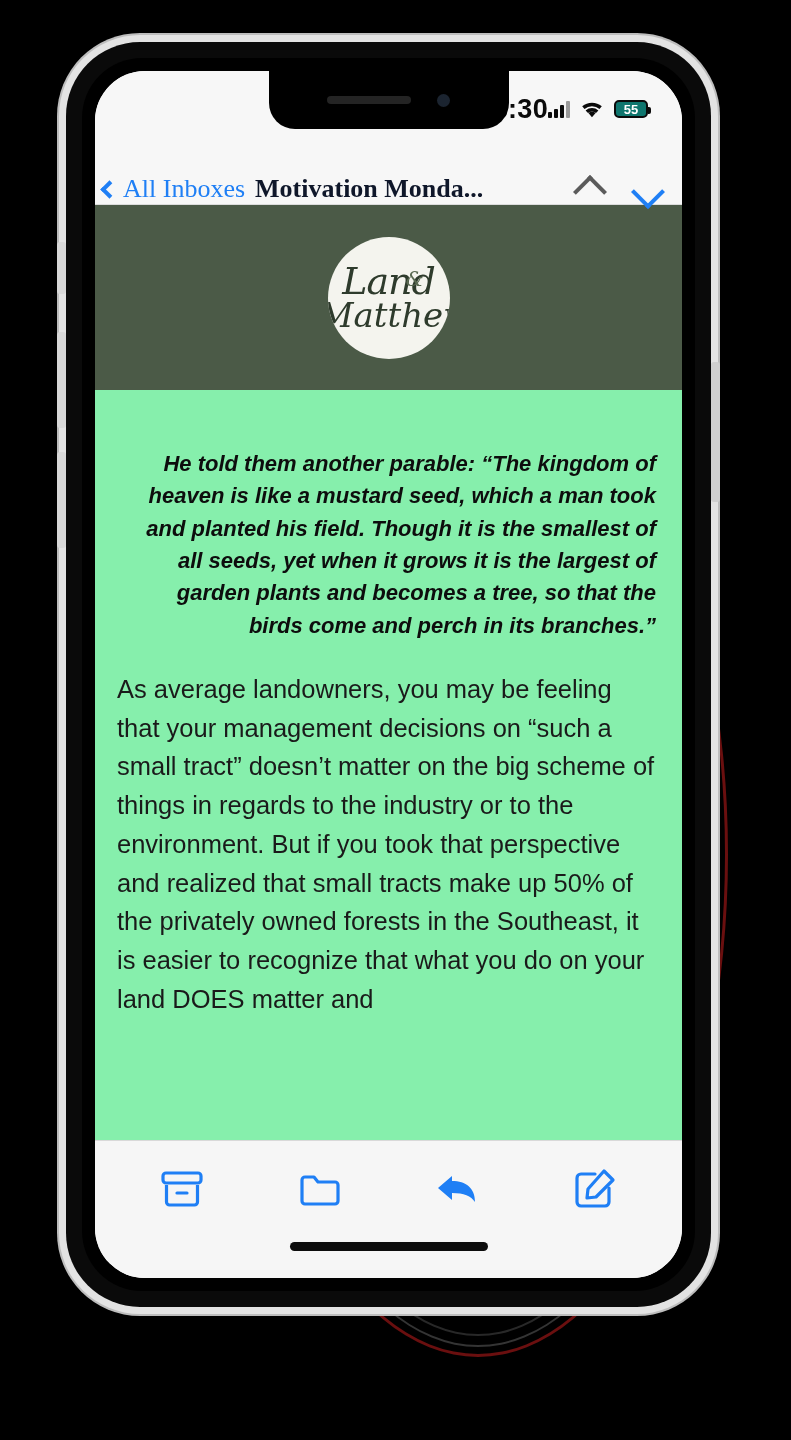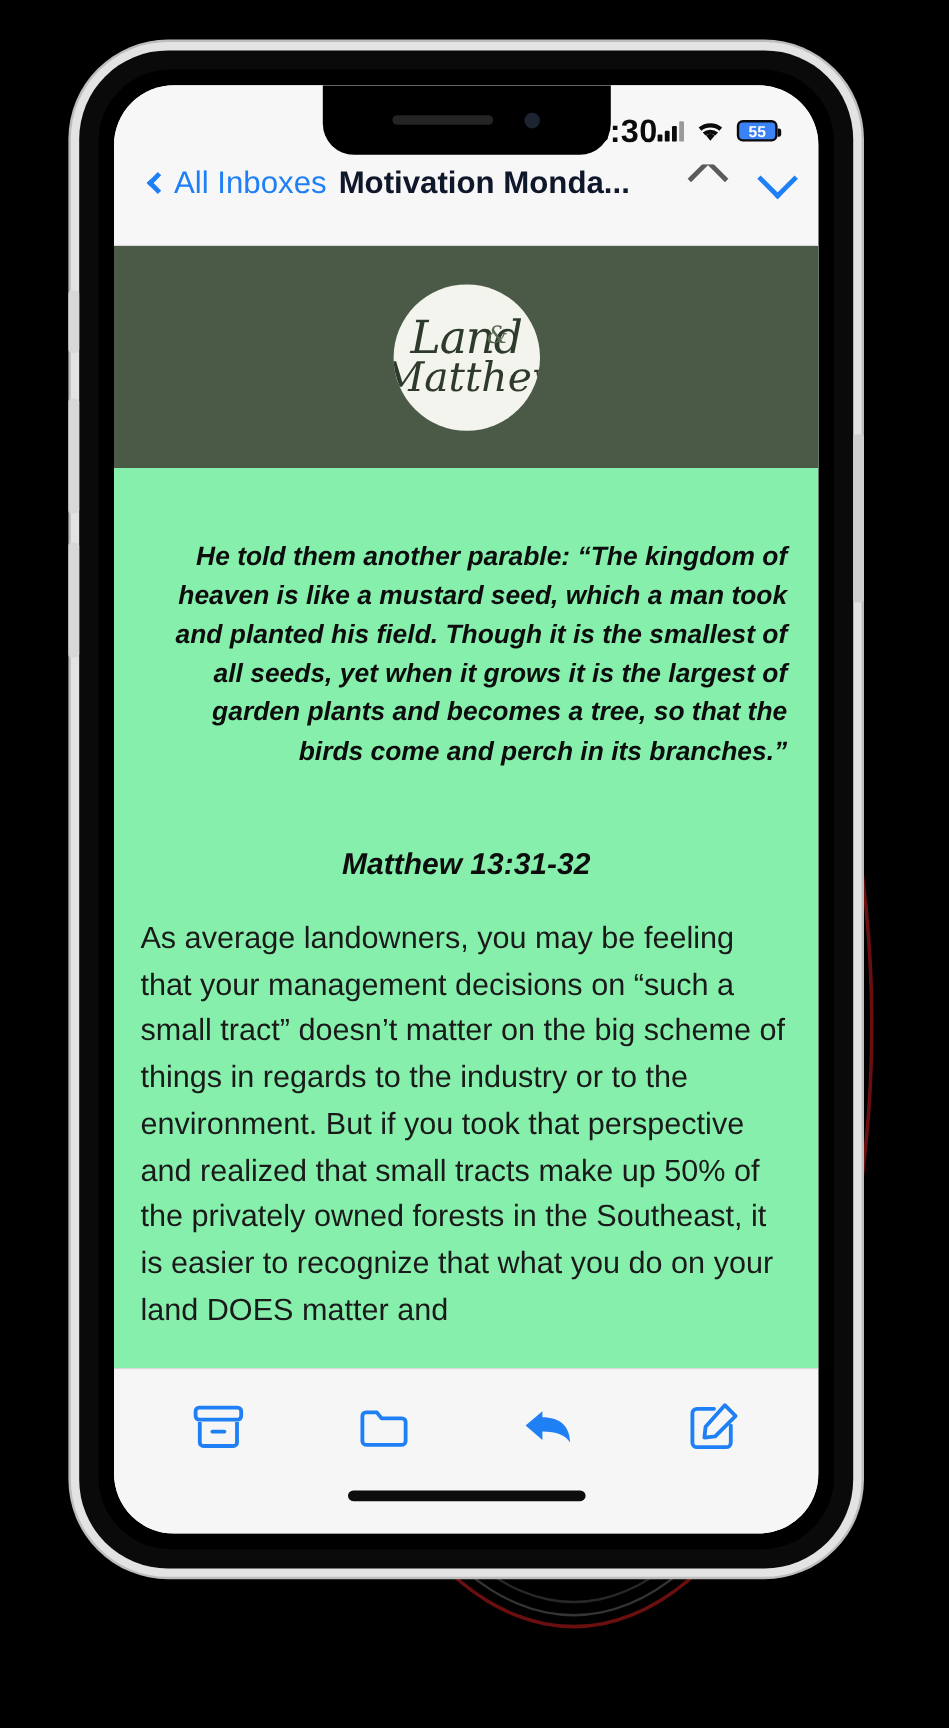--- a/index.html
+++ b/index.html
@@ -127,21 +127,21 @@
   .sig i:nth-child(1){height:6px;}
   .sig i:nth-child(2){height:9px;}
   .sig i:nth-child(3){height:13px;}
   .sig i:nth-child(4){height:17px; background:#9a9a9a;}
 
   .battery {
     width: 34px; height: 18px;
     border: 2px solid #0b0b0b;
     border-radius: 5px;
     position: relative;
-    background: #3b82f6;
+    background: #0f766e;
     display: flex;
     align-items: center;
     justify-content: center;
   }
   .battery:after {
     content: "";
     position: absolute;
     right: -5px; top: 5px;
     width: 3px; height: 7px;
     background: #0b0b0b;
@@ -152,23 +152,24 @@
     font-weight: bold;
     color: #ffffff;
     line-height: 1;
   }
 
   
   .nav-bar {
     flex: 0 0 68px;
     background: #f7f7f7;
     display: flex;
-    align-items: flex-start;
-    padding: 0 22px 0 24px;
+    align-items: flex-end;
+    padding: 0 22px 0 2px;
     border-bottom: 1px solid #dcdcdc;
+    font-family: Liberation Serif, serif;
   }
   .nav-back {
     display: flex;
     align-items: center;
     gap: 7px;
     color: #1f7ff5;
     flex: 0 0 auto;
   }
   .chev-left {
     width: 13px; height: 13px;
@@ -358,21 +359,20 @@
               <div class="logo-script">
                 <div class="logo-line1">Land</div>
                 <div class="logo-line2">Matthew</div>
               </div>
               <div class="logo-amp">&amp;</div>
             </div>
           </div>
 
           <div class="mail-body">
             <div class="verse">He told them another parable: “The kingdom of heaven is like a mustard seed, which a man took and planted his field. Though it is the smallest of all seeds, yet when it grows it is the largest of garden plants and becomes a tree, so that the birds come and perch in its branches.”</div>
-            <div class="verse-ref">Matthew 13:31-32</div>
             <div class="paragraph">As average landowners, you may be feeling that your management decisions on “such a small tract” doesn’t matter on the big scheme of things in regards to the industry or to the environment. But if you took that perspective and realized that small tracts make up 50% of the privately owned forests in the Southeast, it is easier to recognize that what you do on your land DOES matter and</div>
           </div>
         </div>
 
         <div class="toolbar">
           <div class="tb-icon">
             <svg width="44" height="40" viewBox="0 0 44 40">
               <rect x="3" y="4" width="38" height="10" rx="3" fill="none" stroke="#1f7ff5" stroke-width="3.2"></rect>
               <path d="M6.5 16v17a3 3 0 003 3h25a3 3 0 003-3V16" fill="none" stroke="#1f7ff5" stroke-width="3.2"></path>
               <line x1="17" y1="24" x2="27" y2="24" stroke="#1f7ff5" stroke-width="3.2" stroke-linecap="round"></line>

